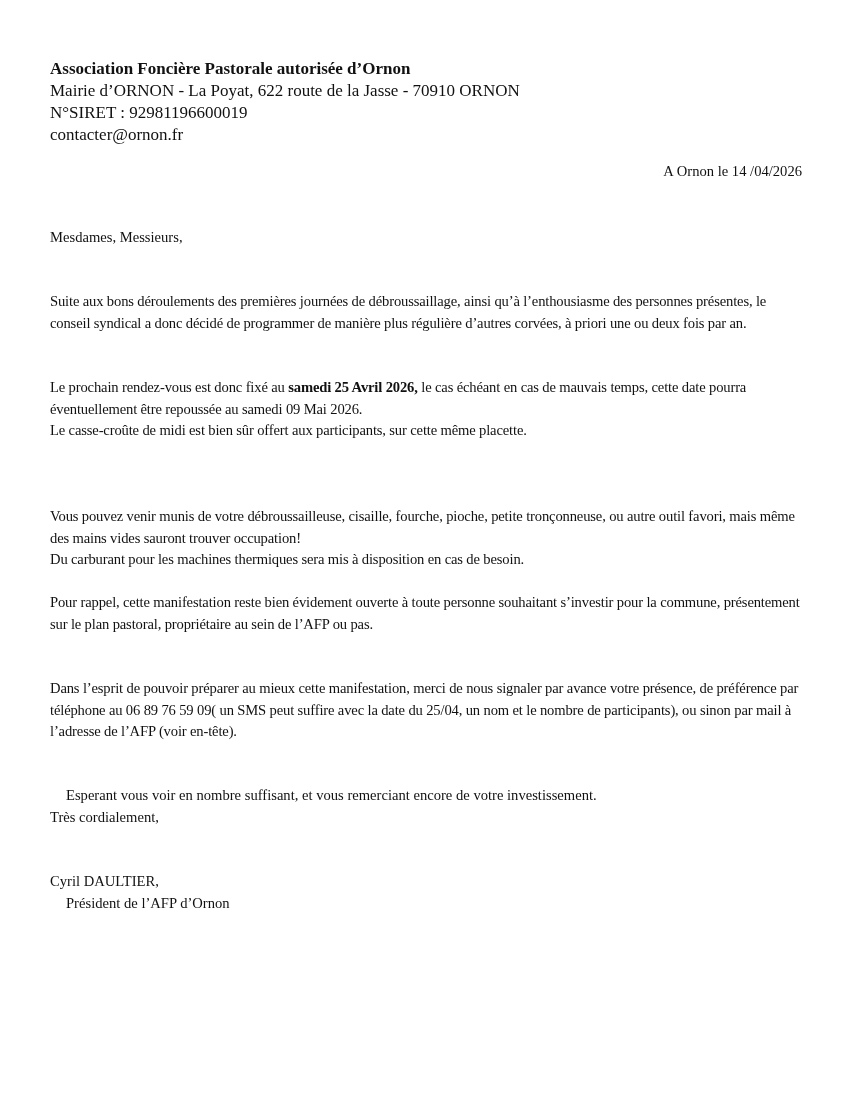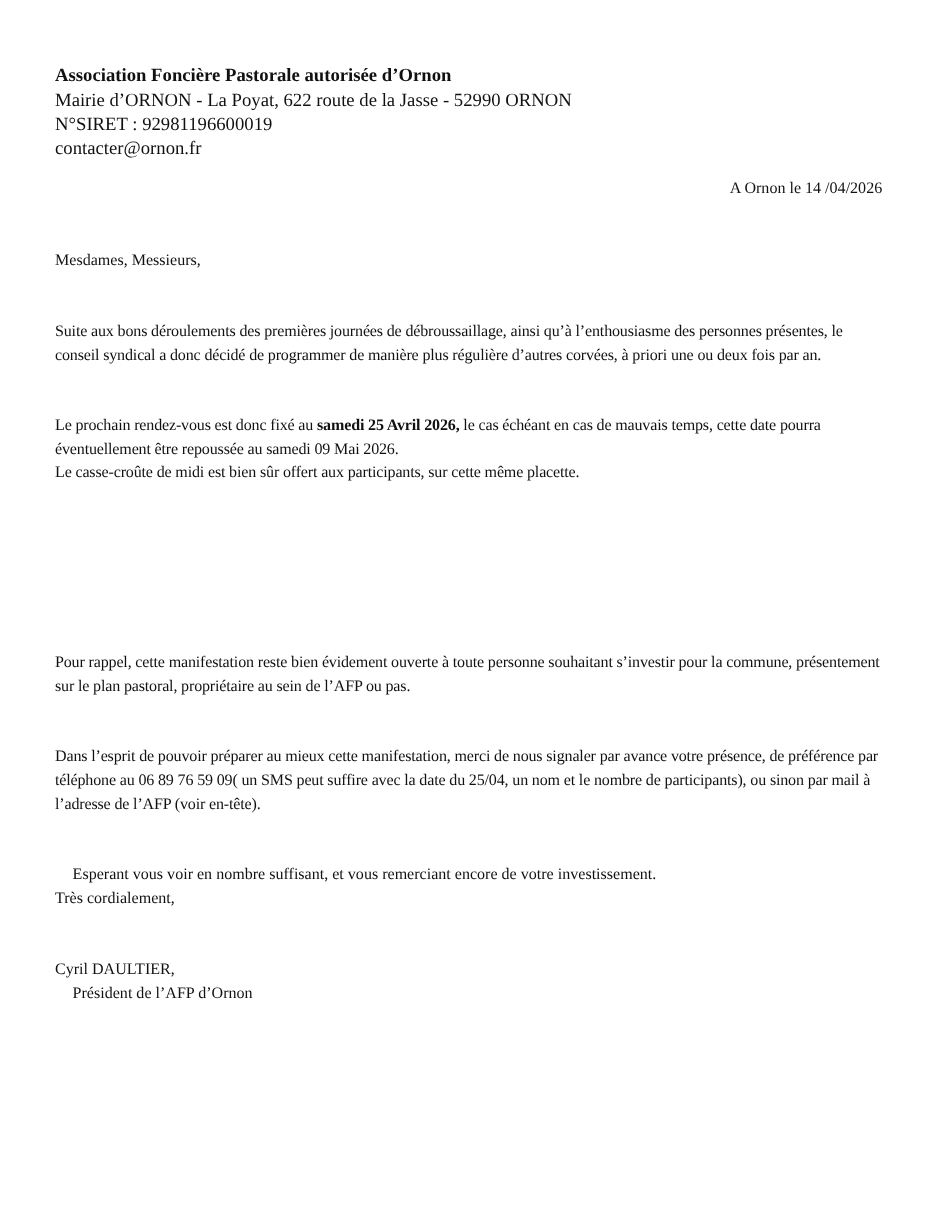--- a/index.html
+++ b/index.html
@@ -51,38 +51,40 @@
     .tight {
       letter-spacing: -0.15px;
     }
   </style>
 </head>
 <body>
 
 <div class="page">
 
   <div class="line header-line bold" style="top:58px;">Association Foncière Pastorale autorisée d’Ornon</div>
-  <div class="line header-line" style="top:80px;">Mairie d’ORNON - La Poyat, 622 route de la Jasse - 52990 ORNON</div>
+  <div class="line header-line" style="top:80px;">Mairie d’ORNON - La Poyat, 622 route de la Jasse - 70910 ORNON</div>
   <div class="line header-line" style="top:102px;">N°SIRET : 92981196600019</div>
   <div class="line header-line" style="top:124px;">contacter@ornon.fr</div>
 
   <div class="line right" style="top:161px;">A Ornon le 14 /04/2026</div>
 
   <div class="line" style="top:227px;">Mesdames, Messieurs,</div>
 
   <div class="para tight" style="top:291px;">
     <p>Suite aux bons déroulements des premières journées de débroussaillage, ainsi qu’à l’enthousiasme des personnes présentes, le conseil syndical a donc décidé de programmer de manière plus régulière d’autres corvées, à priori une ou deux fois par an.</p>
   </div>
 
   <div class="para tight" style="top:377px;">
     <p><span>Le prochain rendez-vous est donc fixé au </span><span class="bold">samedi 25 Avril 2026,</span><span> le cas échéant en cas de mauvais temps, cette date pourra éventuellement être repoussée au samedi 09 Mai 2026.</span></p>
     <p>Le casse-croûte de midi est bien sûr offert aux participants, sur cette même placette.</p>
   </div>
 
   <div class="para tight" style="top:506px;">
+    <p>Vous pouvez venir munis de votre débroussailleuse, cisaille, fourche, pioche, petite tronçonneuse, ou autre outil favori, mais même des mains vides sauront trouver occupation!</p>
+    <p>Du carburant pour les machines thermiques sera mis à disposition en cas de besoin.</p>
   </div>
 
   <div class="para tight" style="top:592px;">
     <p>Pour rappel, cette manifestation reste bien évidement ouverte à toute personne souhaitant s’investir pour la commune, présentement sur le plan pastoral, propriétaire au sein de l’AFP ou pas.</p>
   </div>
 
   <div class="para tight" style="top:678px;">
     <p>Dans l’esprit de pouvoir préparer au mieux cette manifestation, merci de nous signaler par avance votre présence, de préférence par téléphone au 06 89 76 59 09( un SMS peut suffire avec la date du 25/04, un nom et le nombre de participants), ou sinon par mail à l’adresse de l’AFP (voir en-tête).</p>
   </div>
 

